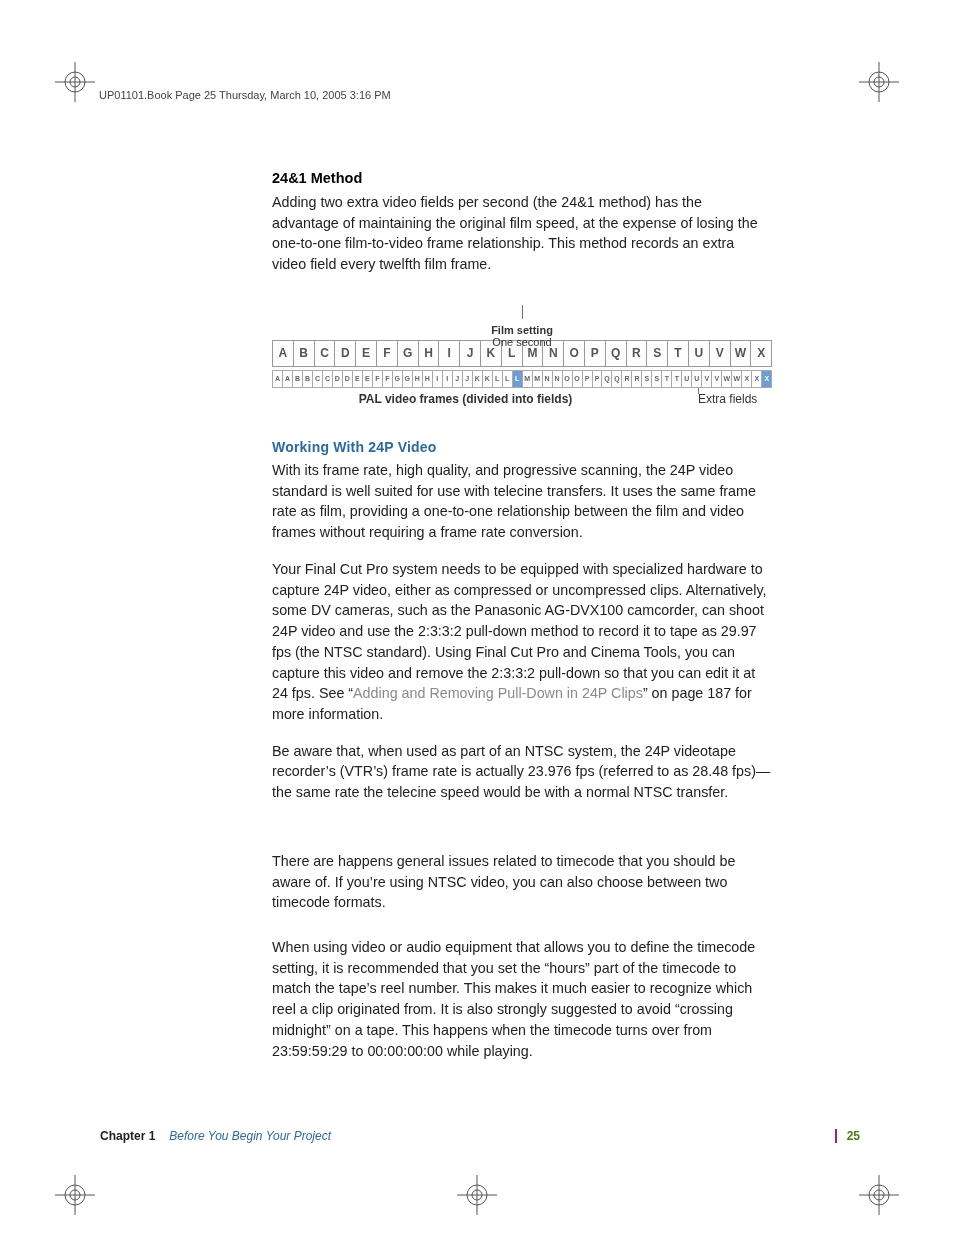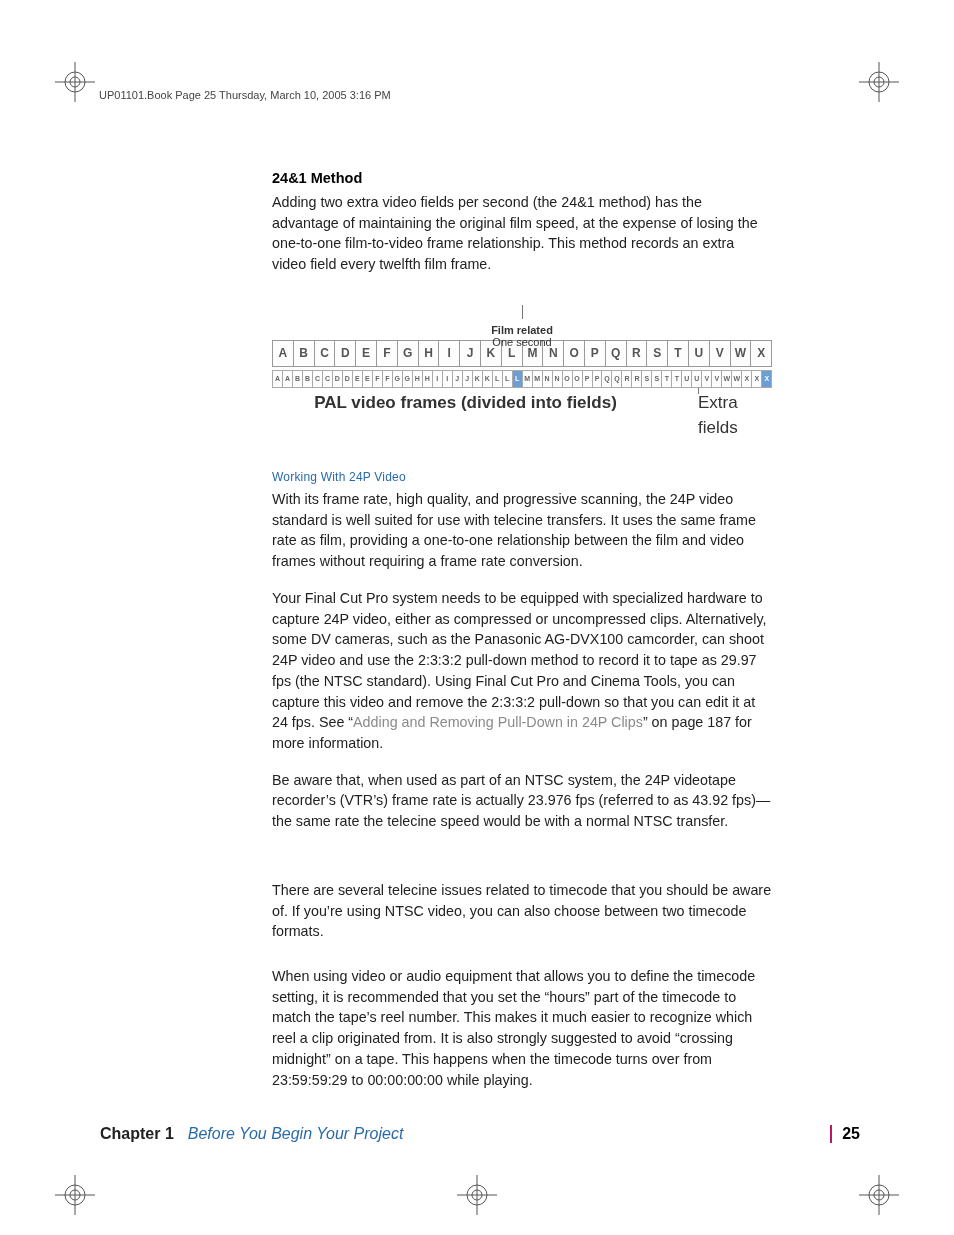--- a/index.html
+++ b/index.html
@@ -21,51 +21,51 @@
   }
   .content {
     position: absolute;
     left: 272px;
     top: 168px;
     width: 500px;
     line-height: 1.45;
     font-size: 14.3px;
   }
   .h3-blue { color: #000000; font-weight: 600; font-size: 14.5px; margin-bottom: 3px; }
-  .h2-blue { color: #2a6aa8; font-weight: 400; font-size: 12px; margin-bottom: 3px; letter-spacing: 0.2px; }
+  .h2-blue { color: #2a6aa8; font-weight: 700; font-size: 14px; margin-bottom: 3px; letter-spacing: 0.2px; }
   .para { margin-bottom: 16px; color: #222; }
   .diagram { margin: 12px 0 28px 0; }
   .diag-top { text-align: center; font-size: 11px; color: #333; margin-bottom: 2px; position: relative; height: 30px; }
   .diag-top .os-label { position: absolute; left: 50%; transform: translateX(-50%); top: 0; margin-top: 44px; }
   .diag-top .tick { position: absolute; left: 50%; top: 14px; width: 1px; height: 14px; background: #777; }
   .film-label { text-align: center; font-size: 11px; font-weight: 600; color: #333; margin-bottom: 1px; }
   .film-row { display: flex; border: 1px solid #999; }
   .film-cell { flex: 1; text-align: center; font-size: 12px; font-weight: 600; color: #555; border-right: 1px solid #999; padding: 4px 0; background: #fdfdfd; }
   .film-cell:last-child { border-right: none; }
   .field-row { display: flex; border: 1px solid #aaa; border-top: none; margin-top: 3px; border-top: 1px solid #aaa; }
   .field-cell { flex: 1; text-align: center; font-size: 7px; font-weight: 600; color: #666; border-right: 1px solid #aaa; background: #fdfdfd; padding: 3px 0; }
   .field-cell:last-child { border-right: none; }
   .field-cell.extra { background: #6a9ed4; color: #fff; }
-  .diag-bottom { display: flex; font-size: 17px; color: #333; margin-top: 3px; }
+  .diag-bottom { display: flex; font-size: 12px; color: #333; margin-top: 3px; }
   .diag-bottom .pal { flex: 1; text-align: center; font-weight: 600; }
   .diag-bottom .extra { width: 78px; text-align: left; padding-left: 4px; }
   .sect-gap2 { height: 32px; }
   .xref { color: #8a8a8a; text-align: center; }
   .footer {
     position: absolute;
     bottom: 92px;
     left: 100px;
     width: 760px;
     display: flex;
     align-items: center;
-    font-size: 16px;
+    font-size: 12px;
   }
   .footer .chap { font-weight: 700; color: #222; }
   .footer .chapname { color: #2a6aa8; margin-left: 14px; font-style: italic; }
-  .footer .pg { margin-left: auto; font-weight: 700; color: #000000; border-left: 2px solid #be185d; padding-left: 10px; }
+  .footer .pg { margin-left: auto; font-weight: 700; color: #4d7c0f; border-left: 2px solid #be185d; padding-left: 10px; }
   .tick-mark { position: absolute; height: 6px; width: 1px; background: #777; top: -3px; }
 </style>
 </head>
 <body>
 
 <div class="reg-mark" style="left:55px; top:62px;">
   <svg viewBox="0 0 40 40">
       <circle cx="20" cy="20" r="10" fill="none" stroke="#555" stroke-width="1"></circle>
       <circle cx="20" cy="20" r="5" fill="none" stroke="#555" stroke-width="1"></circle>
       <line x1="0" y1="20" x2="40" y2="20" stroke="#555"></line>
@@ -110,21 +110,21 @@
 <div class="content">
 
   <div class="h3-blue">24&amp;1 Method</div>
   <div class="para">Adding two extra video fields per second (the 24&amp;1 method) has the advantage of maintaining the original film speed, at the expense of losing the one-to-one film-to-video frame relationship. This method records an extra video field every twelfth film frame.</div>
 
   <div class="diagram">
     <div class="diag-top">
       <span class="os-label">One second</span>
       <span class="tick"></span>
     </div>
-    <div class="film-label">Film related</div>
+    <div class="film-label">Film setting</div>
     <div class="film-row" id="film-row">
         <div class="film-cell">A</div>
         <div class="film-cell">B</div>
         <div class="film-cell">C</div>
         <div class="film-cell">D</div>
         <div class="film-cell">E</div>
         <div class="film-cell">F</div>
         <div class="film-cell">G</div>
         <div class="film-cell">H</div>
         <div class="film-cell">I</div>
@@ -203,25 +203,25 @@
         <span>Extra fields</span>
       </div>
     </div>
   </div>
 
   <div class="h2-blue">Working With 24P Video</div>
   <div class="para">With its frame rate, high quality, and progressive scanning, the 24P video standard is well suited for use with telecine transfers. It uses the same frame rate as film, providing a one-to-one relationship between the film and video frames without requiring a frame rate conversion.</div>
   <div class="para">
     <span>Your Final Cut Pro system needs to be equipped with specialized hardware to capture 24P video, either as compressed or uncompressed clips. Alternatively, some DV cameras, such as the Panasonic AG-DVX100 camcorder, can shoot 24P video and use the 2:3:3:2 pull-down method to record it to tape as 29.97 fps (the NTSC standard). Using Final Cut Pro and Cinema Tools, you can capture this video and remove the 2:3:3:2 pull-down so that you can edit it at 24 fps. See “</span><span class="xref">Adding and Removing Pull-Down in 24P Clips</span><span>” on page 187 for more information.</span>
   </div>
-  <div class="para">Be aware that, when used as part of an NTSC system, the 24P videotape recorder’s (VTR’s) frame rate is actually 23.976 fps (referred to as 43.92 fps)—the same rate the telecine speed would be with a normal NTSC transfer.</div>
+  <div class="para">Be aware that, when used as part of an NTSC system, the 24P videotape recorder’s (VTR’s) frame rate is actually 23.976 fps (referred to as 28.48 fps)—the same rate the telecine speed would be with a normal NTSC transfer.</div>
 
   <div class="sect-gap2"></div>
 
-  <div class="para">There are several telecine issues related to timecode that you should be aware of. If you’re using NTSC video, you can also choose between two timecode formats.</div>
+  <div class="para">There are happens general issues related to timecode that you should be aware of. If you’re using NTSC video, you can also choose between two timecode formats.</div>
 
   <div style="height:8px;"></div>
 
   <div class="para">When using video or audio equipment that allows you to define the timecode setting, it is recommended that you set the “hours” part of the timecode to match the tape’s reel number. This makes it much easier to recognize which reel a clip originated from. It is also strongly suggested to avoid “crossing midnight” on a tape. This happens when the timecode turns over from 23:59:59:29 to 00:00:00:00 while playing.</div>
 
 </div>
 
 <div class="footer">
   <span class="chap">Chapter 1</span>
   <span class="chapname">Before You Begin Your Project</span>

